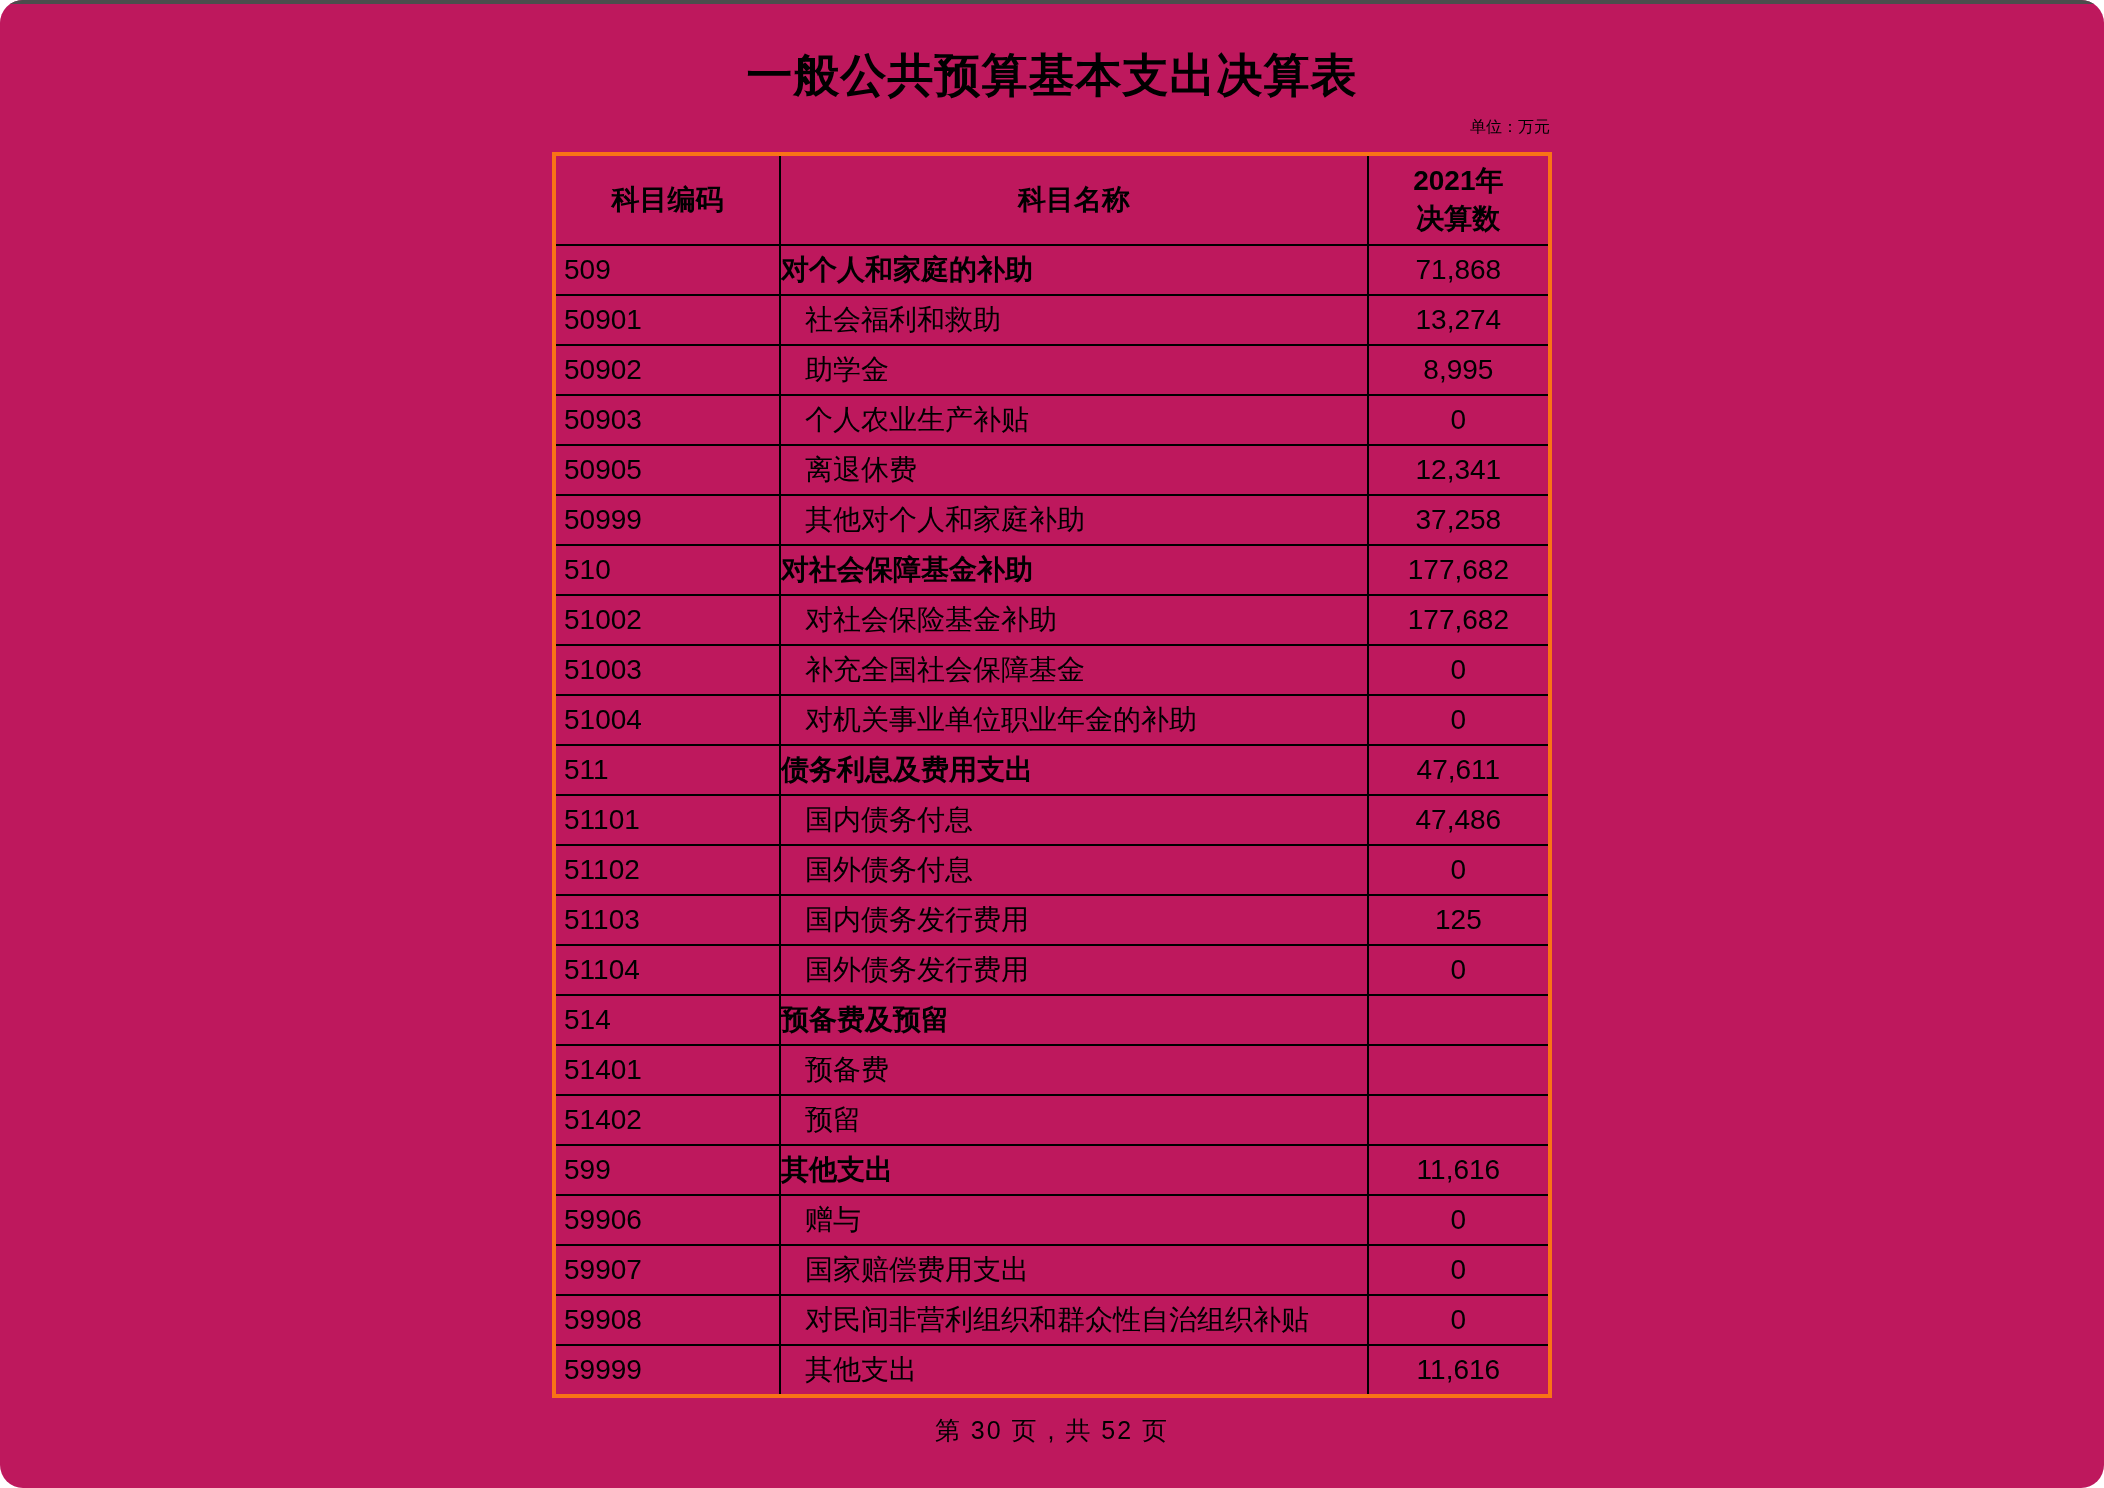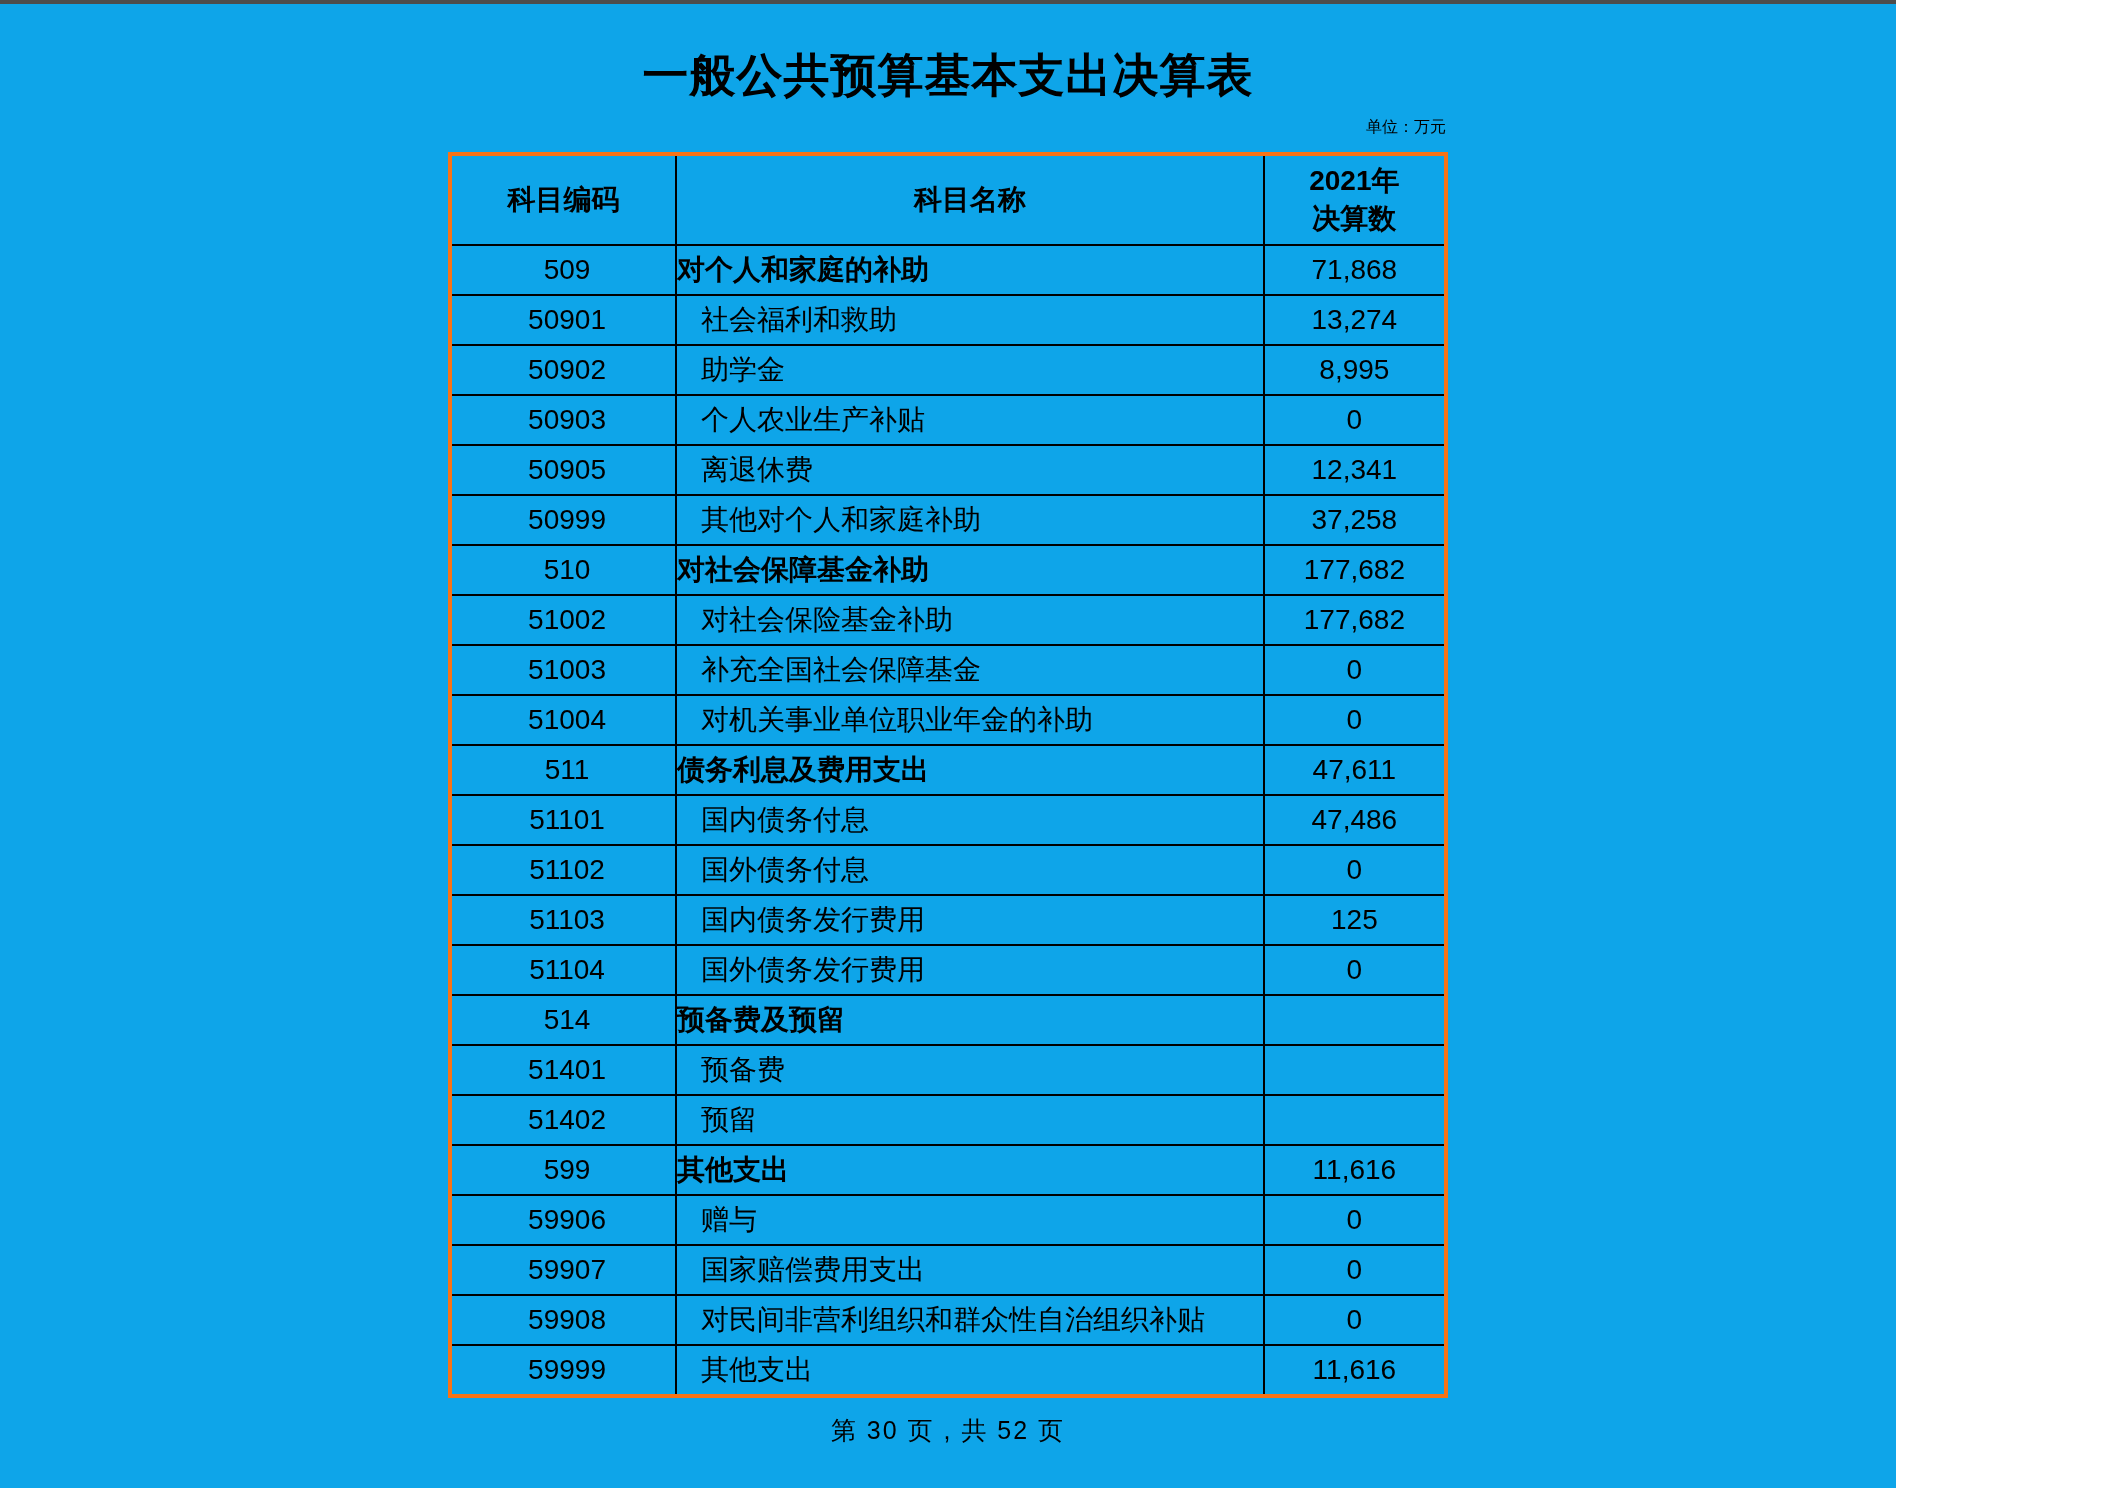--- a/index.html
+++ b/index.html
@@ -2,26 +2,27 @@
 <html><head>
 <meta charset="utf-8">
 <style>
   html, body {
     margin: 0;
     padding: 0;
     background: #ffffff;
   }
   .page {
     position: relative;
-    width: 1896px;
+    width: 2104px;
     height: 1488px;
-    background: #0ea5e9;
+    background: #be185d;
     font-family: "Liberation Sans", "DejaVu Sans", sans-serif;
     color: #000000;
     overflow: hidden;
+    border-radius: 23px;
   }
   .top-edge {
     width: 100%;
     height: 4px;
     background: #4d4d4d;
   }
   .content {
     width: 1000px;
     margin: 0 auto;
   }
@@ -60,21 +61,21 @@
     text-align: center;
     vertical-align: middle;
     line-height: 38px;
   }
   table.budget tbody td {
     height: 46px;
     font-size: 28px;
     vertical-align: middle;
   }
   td.cell-code {
-    text-align: center;
+    text-align: left;
     padding-left: 8px;
   }
   td.cell-name {
     text-align: left;
     padding-left: 24px;
   }
   tr.category td.cell-name {
     font-weight: bold;
     padding-left: 0;
   }

